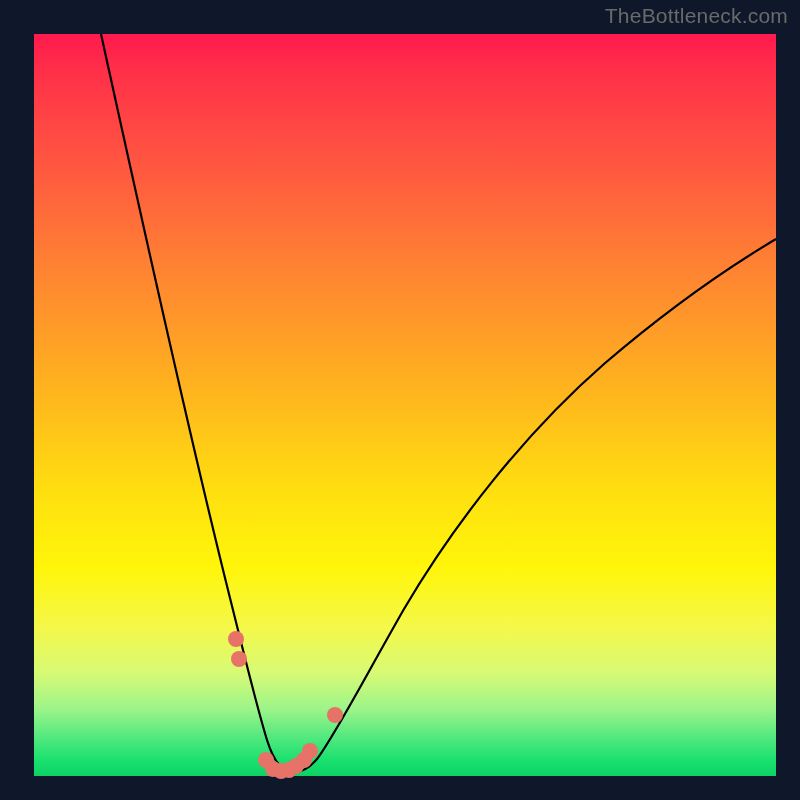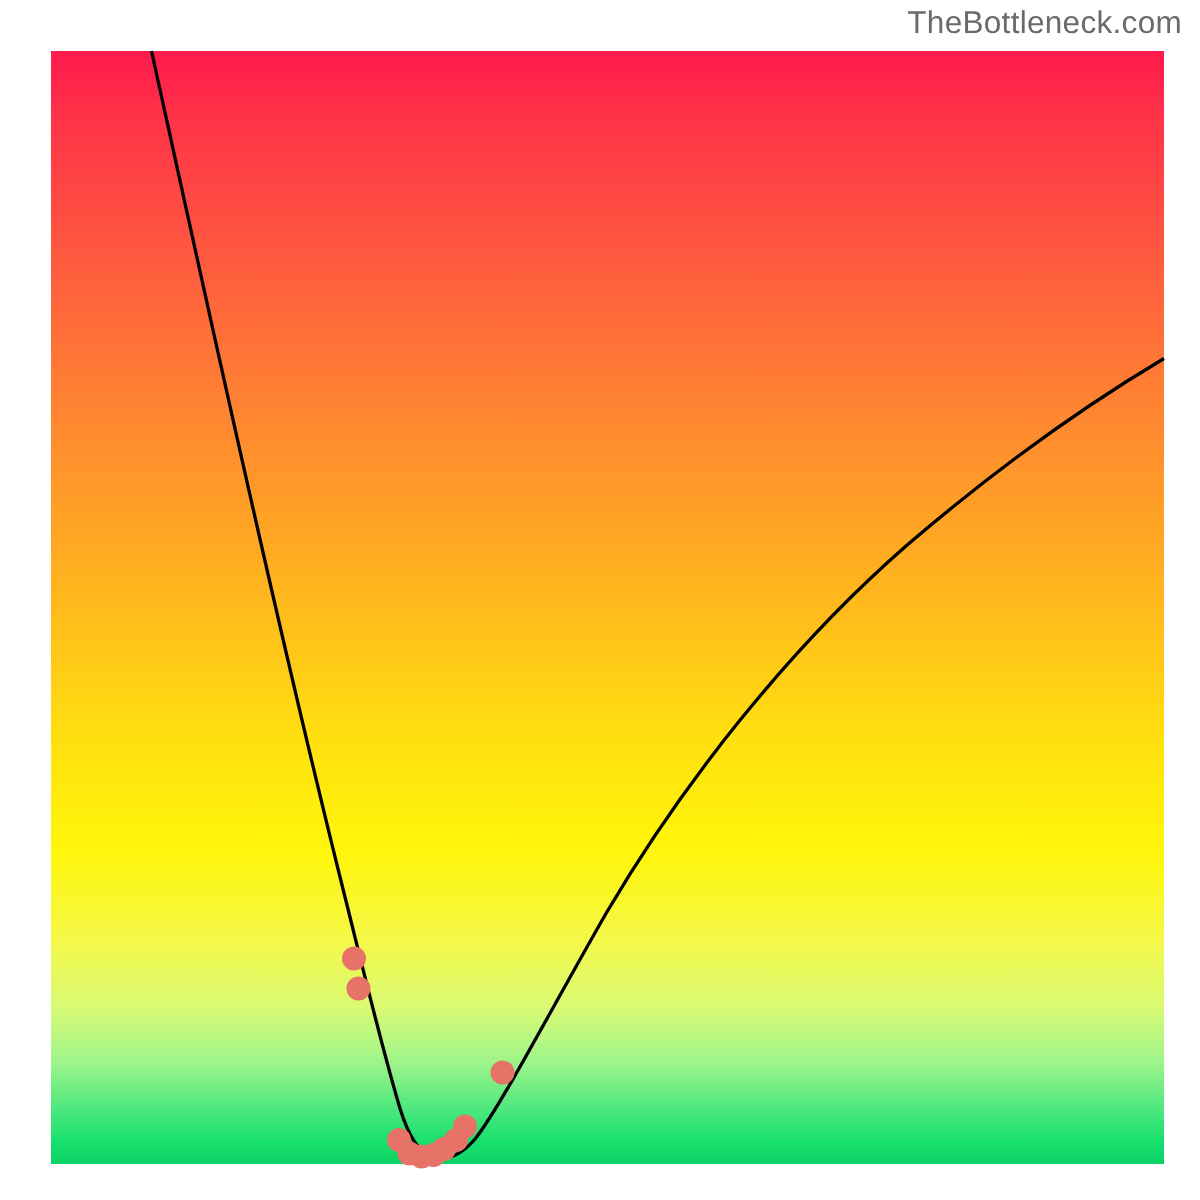--- a/index.html
+++ b/index.html
@@ -10,21 +10,21 @@
     background: #000;
     overflow: hidden;
     font-family: Arial, Helvetica, sans-serif;
   }
   .frame {
     position: absolute;
     left: 0;
     top: 0;
     width: 800px;
     height: 800px;
-    background: #ffffff;
+    background: #0f172a;
   }
   .plot {
     position: absolute;
     left: 34px;
     top: 34px;
     width: 742px;
     height: 742px;
     background: linear-gradient(
       to bottom,
       #ff1a4d 0%,

